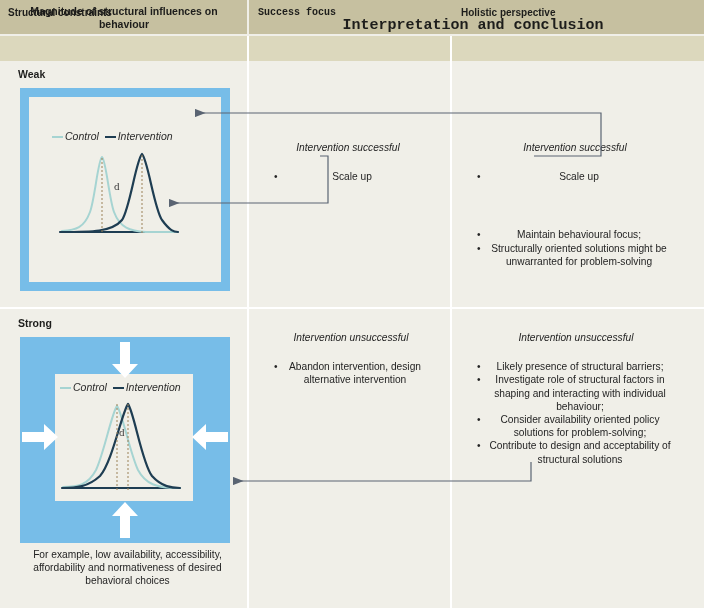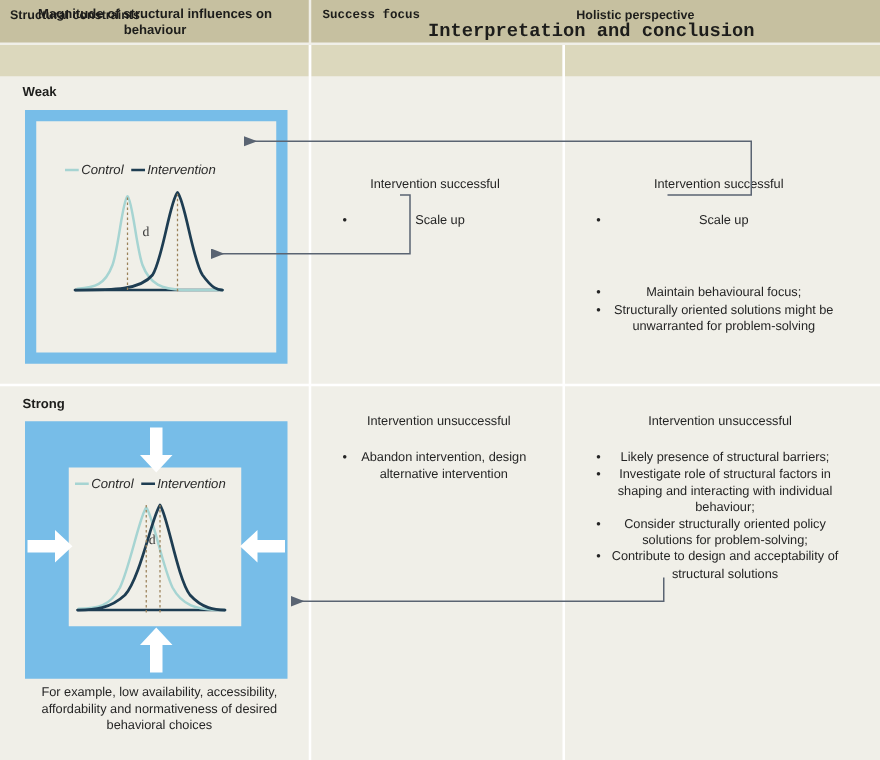--- a/index.html
+++ b/index.html
@@ -65,21 +65,21 @@
   
   .legend{position:absolute;font-size:10.5px;color:#2a2a2a;white-space:nowrap;font-style:italic;}
   .leg-dash{display:inline-block;width:11px;height:0;border-top:2px solid #a6d4d2;
             vertical-align:middle;margin-right:2px;}
   .leg-dash-d{display:inline-block;width:11px;height:0;border-top:2px solid #1e3d52;
             vertical-align:middle;margin-right:2px;}
   .dlabel{position:absolute;font-size:11px;color:#3a3a3a;font-family:"Liberation Serif",serif;}
 
   
   .txt{position:absolute;font-size:10.2px;line-height:13.2px;color:#242424;}
-  .txt .hdl{display:block;}
+  .txt .hdl{display:block;font-style:italic;}
   .txt ul{margin:16px;padding:0;list-style:none;}
   .txt li{position:relative;padding-left:8px;}
   .txt li:before{content:"\2022";position:absolute;left:0;top:0;}
   .spacer{height:13px;}
 
   .caption{position:absolute;left:20px;top:548px;width:215px;
            font-size:10.2px;line-height:13.2px;color:#242424;}
 
   svg.overlay{position:absolute;left:0;top:0;width:704px;height:608px;pointer-events:none;}
 </style>
@@ -156,21 +156,21 @@
     <ul>
       <li>Abandon intervention, design alternative intervention</li>
     </ul>
   </div>
 
   <div class="txt" style="left:461px;top:331px;width:230px;">
     <span class="hdl">Intervention unsuccessful</span>
     <ul>
       <li>Likely presence of structural barriers;</li>
       <li>Investigate role of structural factors in shaping and interacting with individual behaviour;</li>
-      <li>Consider structurally oriented policy solutions for problem-solving;</li>
+      <li>Consider availability oriented policy solutions for problem-solving;</li>
       <li>Contribute to design and acceptability of structural solutions</li>
     </ul>
   </div>
 
   <div class="caption">For example, low availability, accessibility, affordability and normativeness of desired behavioral choices</div>
 
   <svg class="overlay" viewBox="0 0 704 608">
     <defs>
       <marker id="ah" markerWidth="9" markerHeight="7" refX="8" refY="3.5" orient="auto">
         <polygon points="0 3.5, 9 0, 9 7" fill="#5a6472"></polygon>

